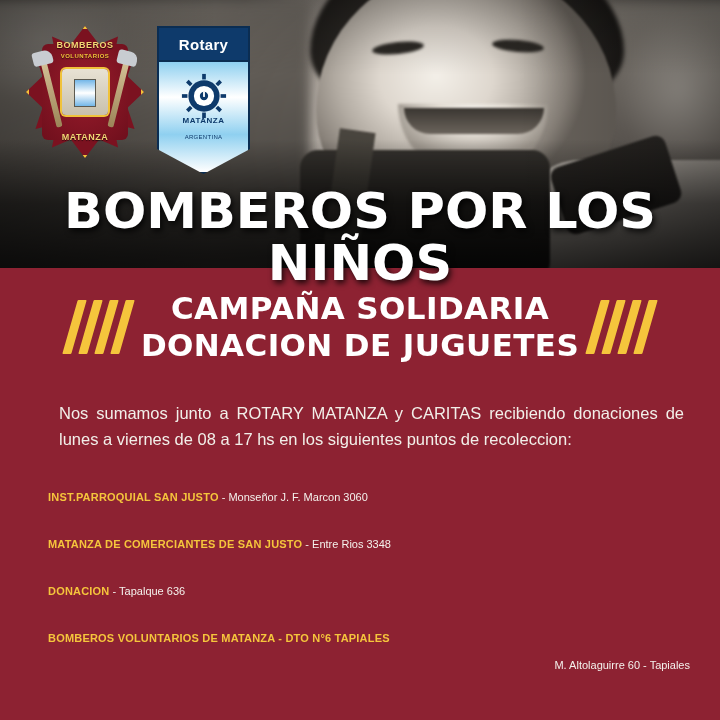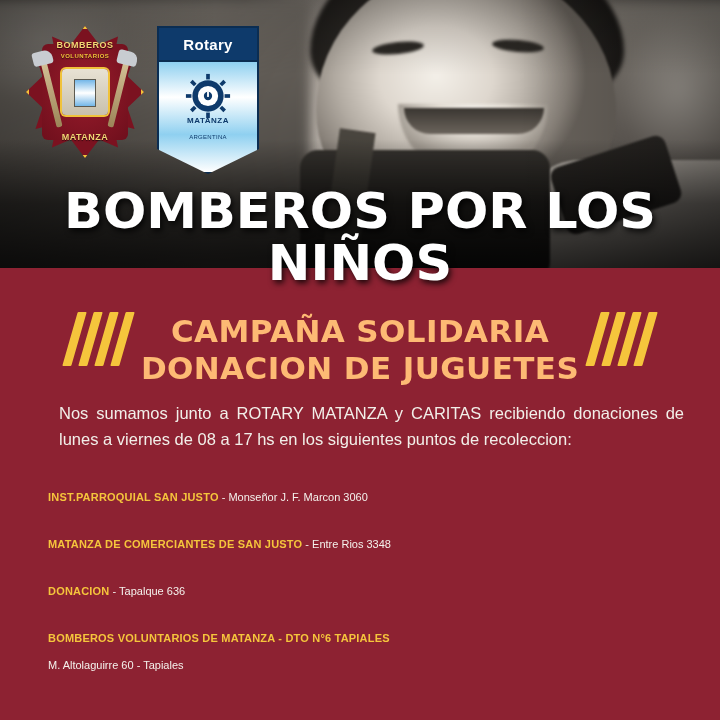--- a/index.html
+++ b/index.html
@@ -197,21 +197,21 @@
   .axe.l { left: 22px; transform: rotate(-14deg); }
   .axe.r { right: 22px; transform: rotate(14deg); }
   .axe-head {
     position: absolute; top: -6px; left: -7px;
     width: 20px; height: 14px;
     background: #c8ccd1; border-radius: 3px 8px 3px 3px;
   }
 
   .rotary-badge {
     position: relative;
-    width: 102px; height: 148px;
+    width: 93px; height: 148px;
     display: flex; flex-direction: column; align-items: stretch;
   }
   .rotary-top {
     height: 34px;
     background: #0e3a6b;
     color: #fff;
     font-size: 15px; font-weight: bold;
     display: flex; align-items: center; justify-content: center;
     letter-spacing: .3px;
     border: 2px solid #0b2d52;
@@ -279,28 +279,27 @@
   }
   .stripes span {
     display: block;
     width: 9px; height: 54px;
     background: #f5c53c;
     transform: skewX(-16deg);
     border-radius: 1px;
   }
   .subtitle {
     text-align: center;
-    color: #fdba74;
+    color: #ffffff;
     font-family: "DejaVu Sans", sans-serif;
     font-weight: bold;
     font-size: 31px;
     line-height: 37px;
     letter-spacing: .4px;
     white-space: pre-line;
-    margin-top: 23px;
   }
 
   .body-copy {
     position: absolute;
     left: 59px; right: 36px; top: 132px;
     color: #f2efe9;
     font-size: 16.5px;
     line-height: 26px;
     text-align: justify;
   }
@@ -318,20 +317,21 @@
   .loc .name {
     color: #f5c53c;
     font-weight: bold;
     letter-spacing: .2px;
   }
   .loc .addr { color: #f4f1ec; }
   .loc .second {
     display: block;
     color: #f4f1ec;
     margin-top: 4px;
+    text-align: right;
   }
 </style>
 </head>
 <body>
 
 <div class="poster">
 
   <div class="photo">
     <div class="photo-bg"></div>
     <div class="photo-blur-left"></div>

